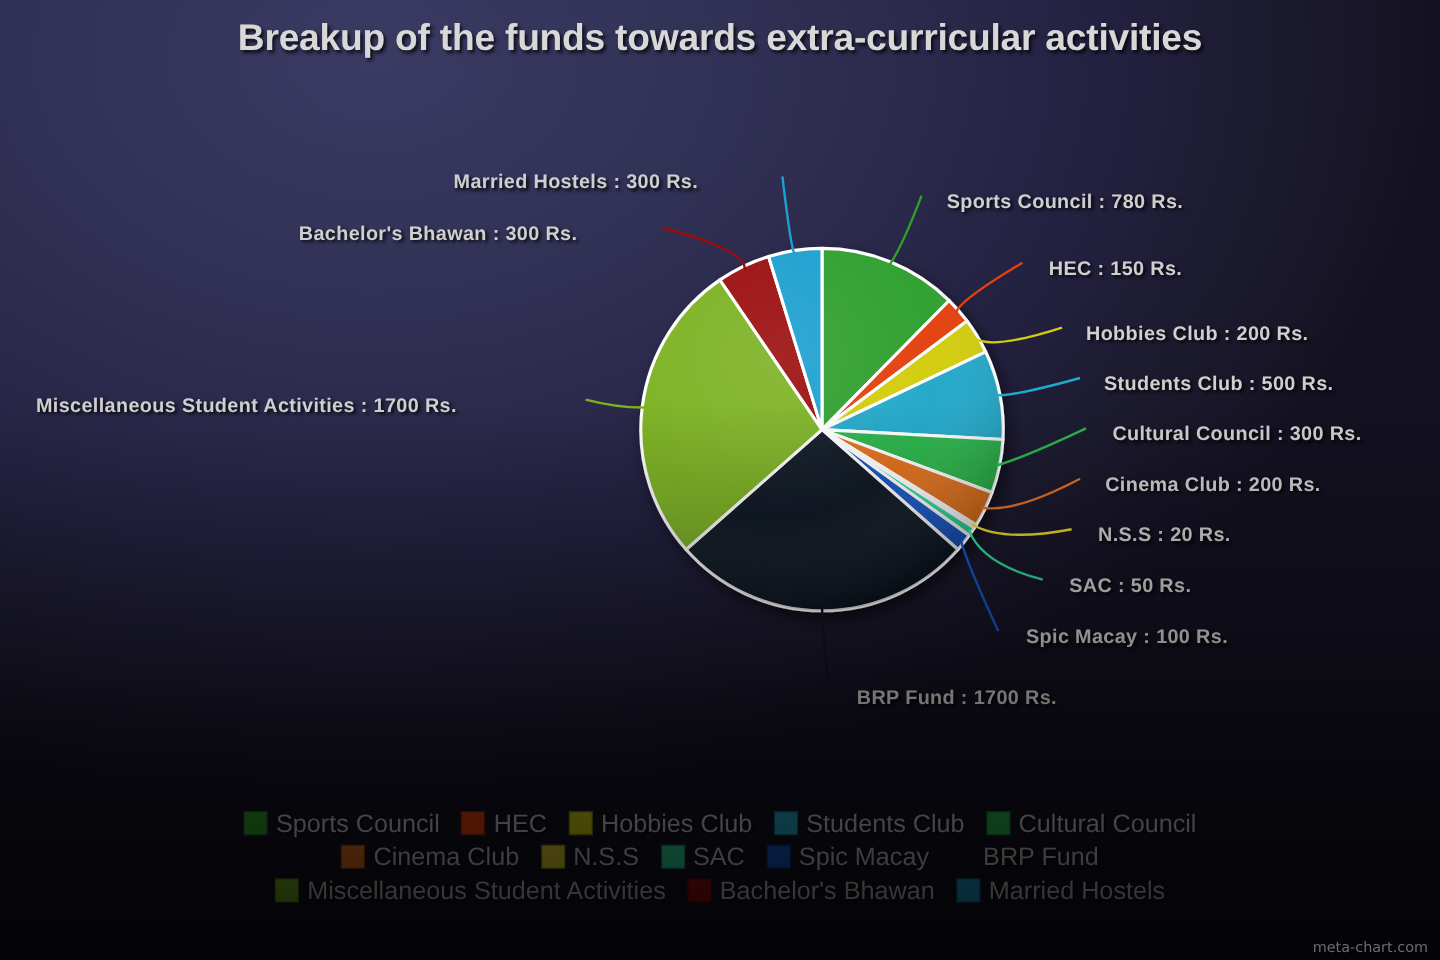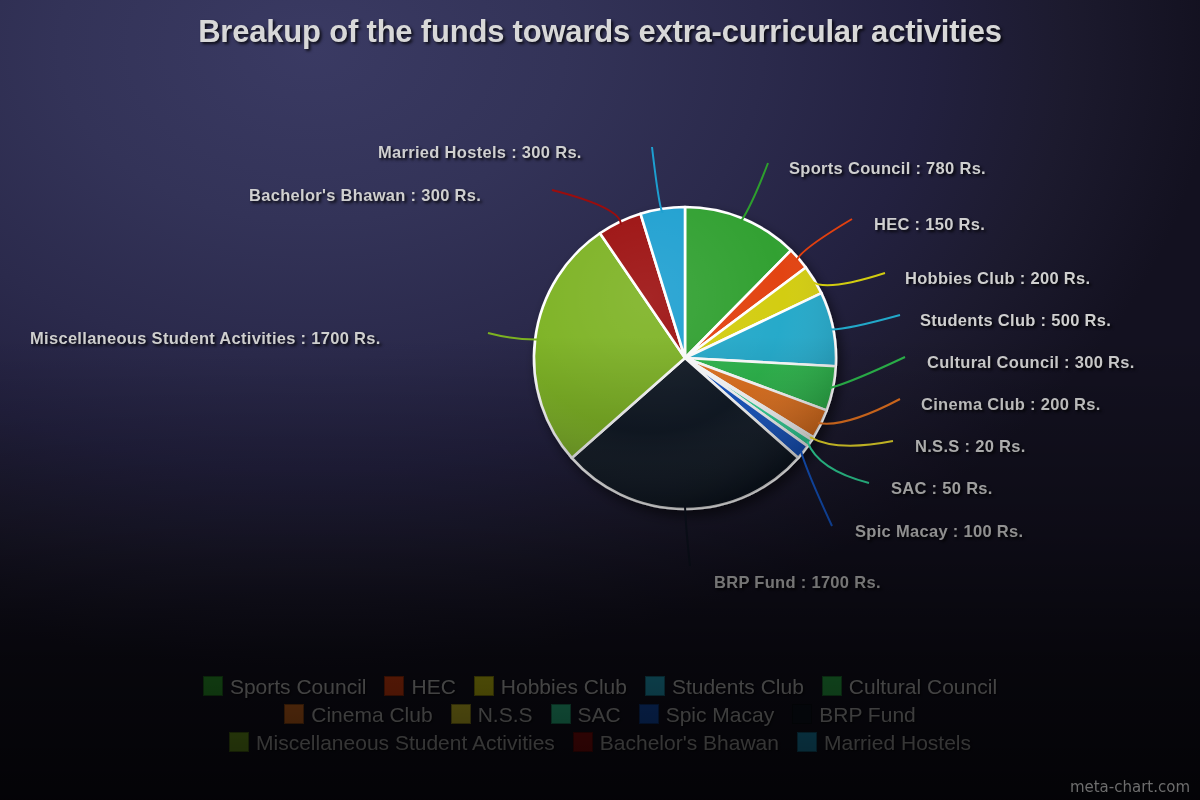--- a/index.html
+++ b/index.html
@@ -47,21 +47,21 @@
   .swatch{
     width:20px;height:20px;display:inline-block;margin-right:7px;
     box-shadow:0 0 0 1px rgba(0,0,0,0.35) inset;
   }
   .legend-label{
     font-size:21px;color:#c6c6c6;line-height:21px;
     text-shadow:1px 1px 2px rgba(0,0,0,0.8);
   }
   #watermark{
     position:absolute;right:10px;bottom:4px;
-    font-size:15px;color:#6d6d6d;
+    font-size:12px;color:#6d6d6d;
     font-family:"DejaVu Sans",sans-serif;
   }
 </style>
 </head>
 <body>
 
 <div id="root">
 
   <div id="chart-title">Breakup of the funds towards extra-curricular activities</div>
 

